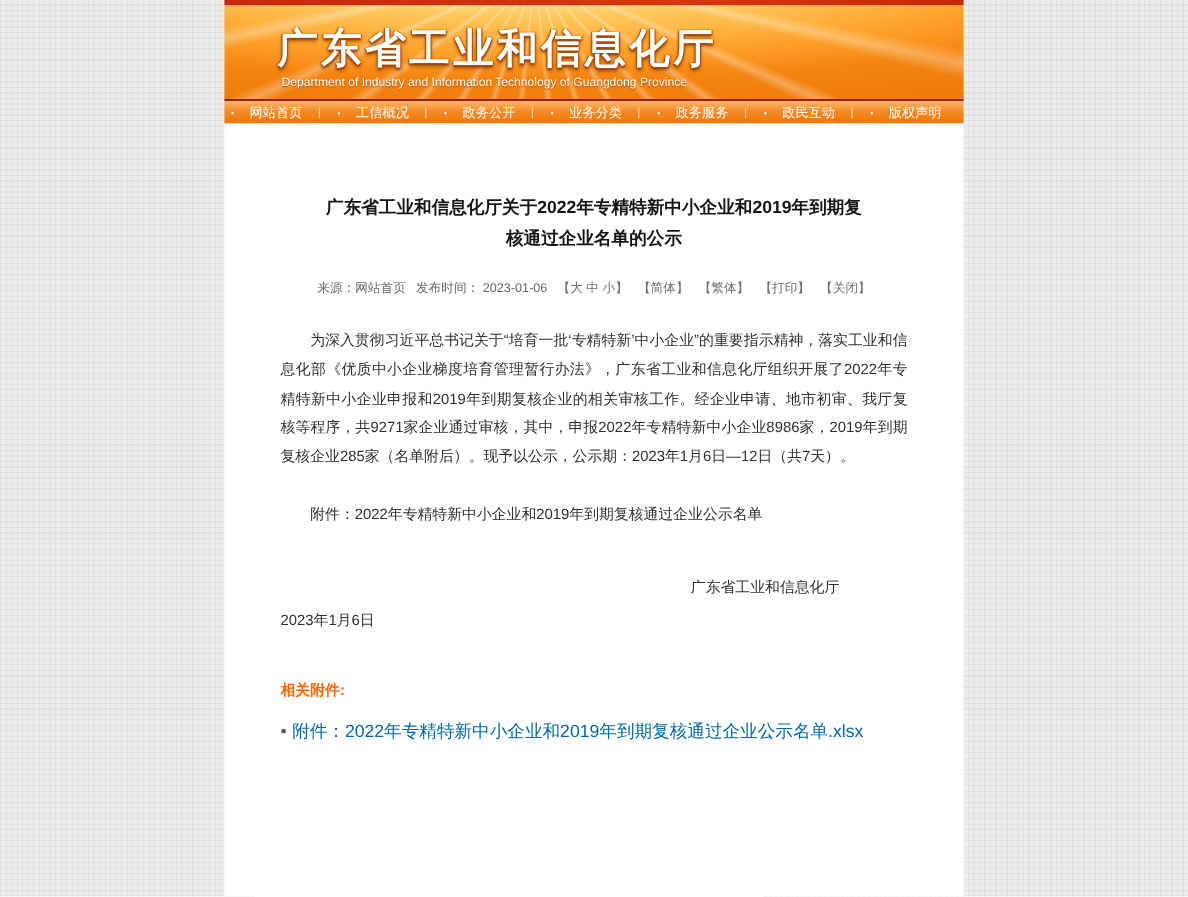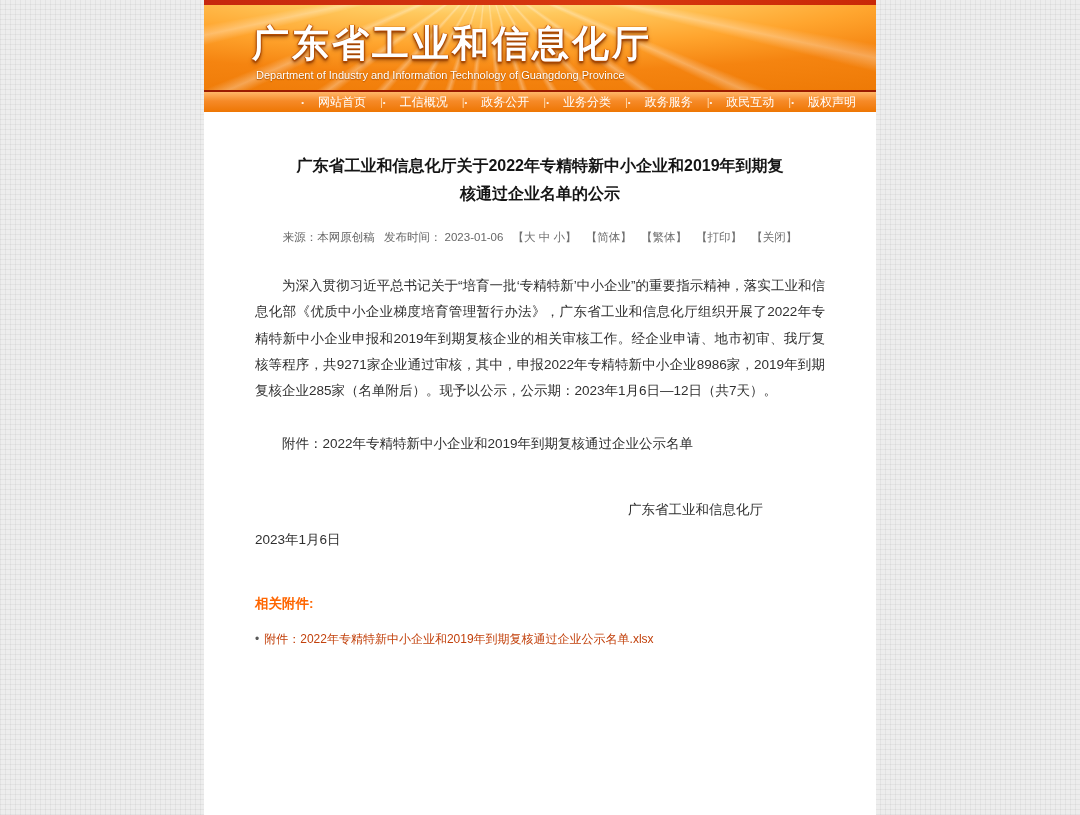--- a/index.html
+++ b/index.html
@@ -26,47 +26,47 @@
     font-size:37px; font-weight:bold; color:#fff; letter-spacing:3px;
     text-shadow:0 1px 0 #b34b00, 0 2px 2px #8f3a00, 1px 0 1px #c25500, -1px 0 1px #c25500, 0 3px 4px rgba(120,45,0,.65);
   }
   .site-subtitle {
     position:absolute; left:52px; top:64px;
     font-size:11px; font-weight:normal; color:#fff;
     text-shadow:0 1px 1px #b85600, 0 0 2px #c96a00;
   }
   .nav-sep-line { height:2px; background:#9c1b00; }
   .nav {
-    height:20px; display:flex; align-items:center; justify-content:flex-end;
+    height:20px; display:flex; align-items:center; justify-content:space-between;
     background:linear-gradient(#ffb668 0%, #f68a28 45%, #ee7603 100%);
     padding:0 6px;
   }
   .nav-item { font-size:12px; color:#fff; cursor:pointer; white-space:nowrap; display:flex; align-items:center; }
   .nav-item::before { content:"•"; color:#fff; font-size:8px; margin-right:14px; opacity:.9; }
   .nav-item::after  { content:"|";  color:#ffd9ad; margin-left:14px; font-size:11px; }
   .nav-item:last-child::after { content:""; }
 
   
-  .content { min-height:598px; padding:40px 51px 0 51px; color:#333; }
+  .content { min-height:598px; padding:64px 51px 0 51px; color:#333; }
   .article-title {
     font-size:16px; font-weight:bold; color:#151515; text-align:center;
     line-height:1.75; width:88%; margin:0 auto 22px auto;
   }
   .meta { text-align:center; font-size:11.5px; color:#666; margin-bottom:28px; }
   .meta span { margin:0 3px; }
   .meta .tool { color:#6f6f6f; cursor:pointer; }
   .body-p { font-size:13.5px; line-height:1.95; text-indent:2em; color:#2f2f2f; text-align:justify; }
   .body-p + .body-p { margin-top:8px; }
   .attach-line { font-size:13.5px; text-indent:2em; margin-top:30px; color:#2f2f2f; }
   .sig-name { font-size:13.5px; text-align:right; padding-right:62px; margin-top:48px; color:#2f2f2f; }
   .sig-date { font-size:13.5px; text-align:left; padding-right:96px; margin-top:12px; color:#2f2f2f; }
   .contact  { font-size:13.5px; line-height:1.95; text-indent:2em; margin-top:16px; color:#2f2f2f; }
 
   .rel-head { margin-top:46px; font-size:13.5px; font-weight:bold; color:#ff6600; }
-  .rel-item { margin-top:18px; font-size:12px; color:#c2410c; cursor:pointer; }
+  .rel-item { margin-top:18px; font-size:16px; color:#0369a1; cursor:pointer; }
   .rel-item::before { content:"•"; margin-right:5px; color:#595959; }
 </style>
 </head>
 <body>
 
 <div class="page">
 
   <div class="topbar"></div>
   <div class="banner">
     <div class="site-title">广东省工业和信息化厅</div>
@@ -81,21 +81,21 @@
       <span class="nav-item">业务分类</span>
       <span class="nav-item">政务服务</span>
       <span class="nav-item">政民互动</span>
       <span class="nav-item">版权声明</span>
     </div>
 
   <div class="content">
     <div class="article-title">广东省工业和信息化厅关于2022年专精特新中小企业和2019年到期复核通过企业名单的公示</div>
 
     <div class="meta">
-      <span>来源：本网原创稿</span>
+      <span>来源：网站首页</span>
       <span>发布时间： 2023-01-06</span>
       <span class="tool">【大 中 小】</span>
       <span class="tool">【简体】</span>
       <span class="tool">【繁体】</span>
       <span class="tool">【打印】</span>
       <span class="tool">【关闭】</span>
     </div>
 
     <p class="body-p">为深入贯彻习近平总书记关于“培育一批‘专精特新’中小企业”的重要指示精神，落实工业和信息化部《优质中小企业梯度培育管理暂行办法》，广东省工业和信息化厅组织开展了2022年专精特新中小企业申报和2019年到期复核企业的相关审核工作。经企业申请、地市初审、我厅复核等程序，共9271家企业通过审核，其中，申报2022年专精特新中小企业8986家，2019年到期复核企业285家（名单附后）。现予以公示，公示期：2023年1月6日—12日（共7天）。</p>
 

